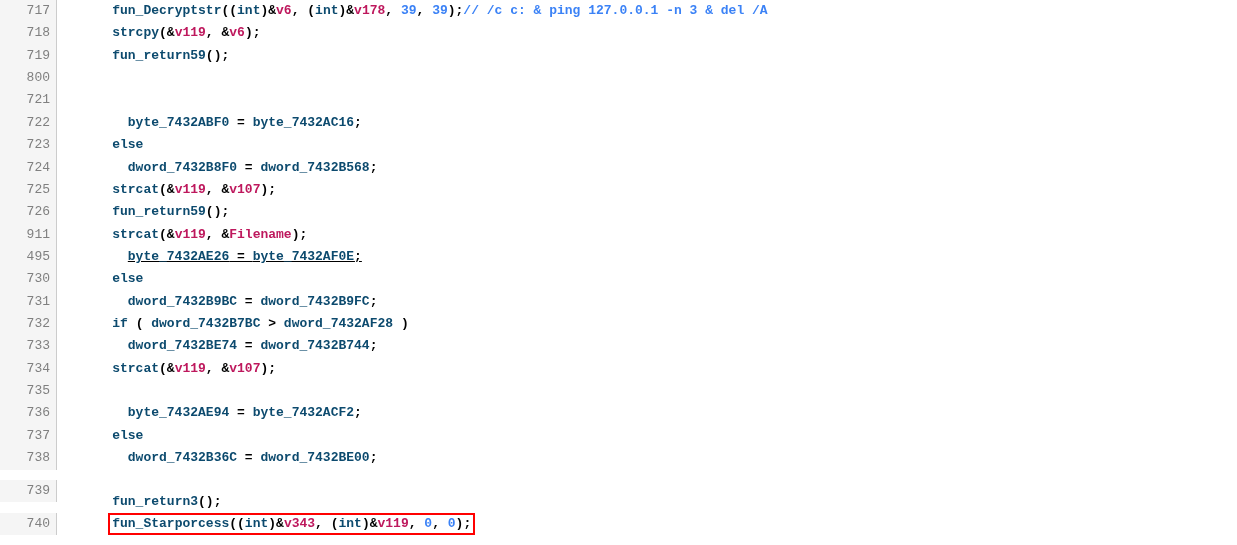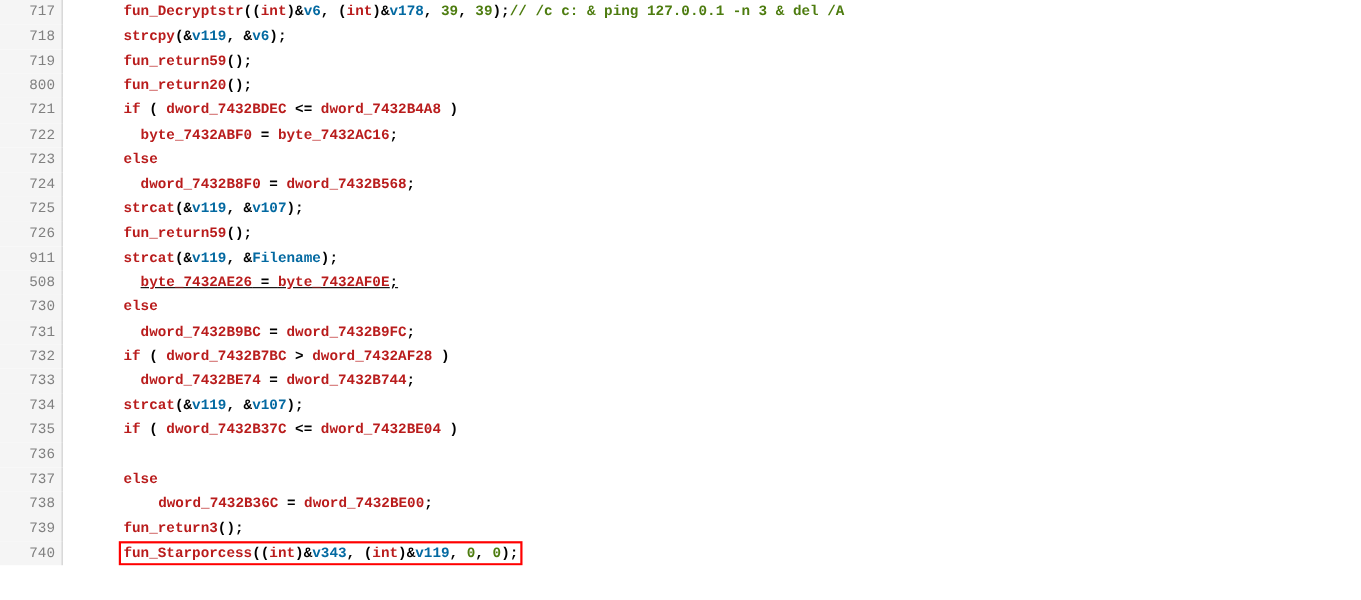--- a/index.html
+++ b/index.html
@@ -28,50 +28,50 @@
     background: #f5f5f5;
     border-right: 1px solid #ccc;
     padding-right: 6px;
     flex: 0 0 auto;
     font-weight: normal;
   }
   .code {
     padding-left: 24px;
     position: relative;
   }
-  .t-blue  { color: #b91c1c; }
-  .t-gray  { color: #0369a1; }
-  .t-green { color: #4d7c0f; text-align: right; }
+  .t-blue  { color: #0c4a6e; }
+  .t-gray  { color: #be185d; }
+  .t-green { color: #3b82f6; text-align: right; }
   .t-black { color: #000000; }
   .hl-box {
     position: absolute;
     border: 2px solid #ff0000;
     pointer-events: none;
   }
 </style>
 </head>
 <body>
 
 <div class="editor" id="editor-root">
     <div class="line"><div class="gutter">717</div><div class="code"><span>    </span><span style="position: relative; display: inline-block;"><span class="t-blue">fun_Decryptstr</span><span class="t-black">((</span><span class="t-blue">int</span><span class="t-black">)&amp;</span><span class="t-gray">v6</span><span class="t-black">, (</span><span class="t-blue">int</span><span class="t-black">)&amp;</span><span class="t-gray">v178</span><span class="t-black">, </span><span class="t-green">39</span><span class="t-black">, </span><span class="t-green">39</span><span class="t-black">);</span><span class="t-green">// /c c: &amp; ping 127.0.0.1 -n 3 &amp; del /A</span></span></div></div>
     <div class="line"><div class="gutter">718</div><div class="code"><span>    </span><span style="position: relative; display: inline-block;"><span class="t-blue">strcpy</span><span class="t-black">(&amp;</span><span class="t-gray">v119</span><span class="t-black">, &amp;</span><span class="t-gray">v6</span><span class="t-black">);</span></span></div></div>
     <div class="line"><div class="gutter">719</div><div class="code"><span>    </span><span style="position: relative; display: inline-block;"><span class="t-blue">fun_return59</span><span class="t-black">();</span></span></div></div>
-    <div class="line"><div class="gutter">800</div><div class="code"><span>    </span><span style="position: relative; display: inline-block;"><span class="t-blue">fun_return20</span><span class="t-black">();</span></span></div></div>
-    <div class="line"><div class="gutter">721</div><div class="code"><span>    </span><span style="position: relative; display: inline-block;"><span class="t-blue">if</span><span class="t-black"> ( </span><span class="t-blue">dword_7432BDEC</span><span class="t-black"> &lt;= </span><span class="t-blue">dword_7432B4A8</span><span class="t-black"> )</span></span></div></div>
+    <div class="line"><div class="gutter">800</div></div>
+    <div class="line"><div class="gutter">721</div></div>
     <div class="line"><div class="gutter">722</div><div class="code"><span>      </span><span style="position: relative; display: inline-block;"><span class="t-blue">byte_7432ABF0</span><span class="t-black"> = </span><span class="t-blue">byte_7432AC16</span><span class="t-black">;</span></span></div></div>
     <div class="line"><div class="gutter">723</div><div class="code"><span>    </span><span style="position: relative; display: inline-block;"><span class="t-blue">else</span></span></div></div>
     <div class="line"><div class="gutter">724</div><div class="code"><span>      </span><span style="position: relative; display: inline-block;"><span class="t-blue">dword_7432B8F0</span><span class="t-black"> = </span><span class="t-blue">dword_7432B568</span><span class="t-black">;</span></span></div></div>
     <div class="line"><div class="gutter">725</div><div class="code"><span>    </span><span style="position: relative; display: inline-block;"><span class="t-blue">strcat</span><span class="t-black">(&amp;</span><span class="t-gray">v119</span><span class="t-black">, &amp;</span><span class="t-gray">v107</span><span class="t-black">);</span></span></div></div>
     <div class="line"><div class="gutter">726</div><div class="code"><span>    </span><span style="position: relative; display: inline-block;"><span class="t-blue">fun_return59</span><span class="t-black">();</span></span></div></div>
     <div class="line"><div class="gutter">911</div><div class="code"><span>    </span><span style="position: relative; display: inline-block;"><span class="t-blue">strcat</span><span class="t-black">(&amp;</span><span class="t-gray">v119</span><span class="t-black">, &amp;</span><span class="t-gray">Filename</span><span class="t-black">);</span></span></div></div>
-    <div class="line"><div class="gutter">508</div><div class="code"><span>      </span><span style="position: relative; display: inline-block; text-decoration: underline;"><span class="t-blue">byte_7432AE26</span><span class="t-black"> = </span><span class="t-blue">byte_7432AF0E</span><span class="t-black">;</span></span></div></div>
+    <div class="line"><div class="gutter">495</div><div class="code"><span>      </span><span style="position: relative; display: inline-block; text-decoration: underline;"><span class="t-blue">byte_7432AE26</span><span class="t-black"> = </span><span class="t-blue">byte_7432AF0E</span><span class="t-black">;</span></span></div></div>
     <div class="line"><div class="gutter">730</div><div class="code"><span>    </span><span style="position: relative; display: inline-block;"><span class="t-blue">else</span></span></div></div>
     <div class="line"><div class="gutter">731</div><div class="code"><span>      </span><span style="position: relative; display: inline-block;"><span class="t-blue">dword_7432B9BC</span><span class="t-black"> = </span><span class="t-blue">dword_7432B9FC</span><span class="t-black">;</span></span></div></div>
     <div class="line"><div class="gutter">732</div><div class="code"><span>    </span><span style="position: relative; display: inline-block;"><span class="t-blue">if</span><span class="t-black"> ( </span><span class="t-blue">dword_7432B7BC</span><span class="t-black"> &gt; </span><span class="t-blue">dword_7432AF28</span><span class="t-black"> )</span></span></div></div>
     <div class="line"><div class="gutter">733</div><div class="code"><span>      </span><span style="position: relative; display: inline-block;"><span class="t-blue">dword_7432BE74</span><span class="t-black"> = </span><span class="t-blue">dword_7432B744</span><span class="t-black">;</span></span></div></div>
     <div class="line"><div class="gutter">734</div><div class="code"><span>    </span><span style="position: relative; display: inline-block;"><span class="t-blue">strcat</span><span class="t-black">(&amp;</span><span class="t-gray">v119</span><span class="t-black">, &amp;</span><span class="t-gray">v107</span><span class="t-black">);</span></span></div></div>
-    <div class="line"><div class="gutter">735</div><div class="code"><span>    </span><span style="position: relative; display: inline-block;"><span class="t-blue">if</span><span class="t-black"> ( </span><span class="t-blue">dword_7432B37C</span><span class="t-black"> &lt;= </span><span class="t-blue">dword_7432BE04</span><span class="t-black"> )</span></span></div></div>
-    <div class="line"><div class="gutter">736</div></div>
+    <div class="line"><div class="gutter">735</div></div>
+    <div class="line"><div class="gutter">736</div><div class="code"><span>      </span><span style="position: relative; display: inline-block;"><span class="t-blue">byte_7432AE94</span><span class="t-black"> = </span><span class="t-blue">byte_7432ACF2</span><span class="t-black">;</span></span></div></div>
     <div class="line"><div class="gutter">737</div><div class="code"><span>    </span><span style="position: relative; display: inline-block;"><span class="t-blue">else</span></span></div></div>
-    <div class="line"><div class="gutter">738</div><div class="code"><span>      </span><span style="position: relative; display: inline-block; margin-left: 16px;"><span class="t-blue">dword_7432B36C</span><span class="t-black"> = </span><span class="t-blue">dword_7432BE00</span><span class="t-black">;</span></span></div></div>
-    <div class="line"><div class="gutter">739</div><div class="code"><span>    </span><span style="position: relative; display: inline-block;"><span class="t-blue">fun_return3</span><span class="t-black">();</span></span></div></div>
+    <div class="line"><div class="gutter">738</div><div class="code"><span>      </span><span style="position: relative; display: inline-block;"><span class="t-blue">dword_7432B36C</span><span class="t-black"> = </span><span class="t-blue">dword_7432BE00</span><span class="t-black">;</span></span></div></div>
+    <div class="line"><div class="gutter">739</div><div class="code"><span>    </span><span style="position: relative; display: inline-block; margin-top: 21px;"><span class="t-blue">fun_return3</span><span class="t-black">();</span></span></div></div>
     <div class="line"><div class="gutter">740</div><div class="code"><span>    </span><span style="position: relative; display: inline-block;"><span class="t-blue">fun_Starporcess</span><span class="t-black">((</span><span class="t-blue">int</span><span class="t-black">)&amp;</span><span class="t-gray">v343</span><span class="t-black">, (</span><span class="t-blue">int</span><span class="t-black">)&amp;</span><span class="t-gray">v119</span><span class="t-black">, </span><span class="t-green">0</span><span class="t-black">, </span><span class="t-green">0</span><span class="t-black">);</span><div class="hl-box" style="inset: 0px -4px;"></div></span></div></div>
   </div>
 
 </body></html>

